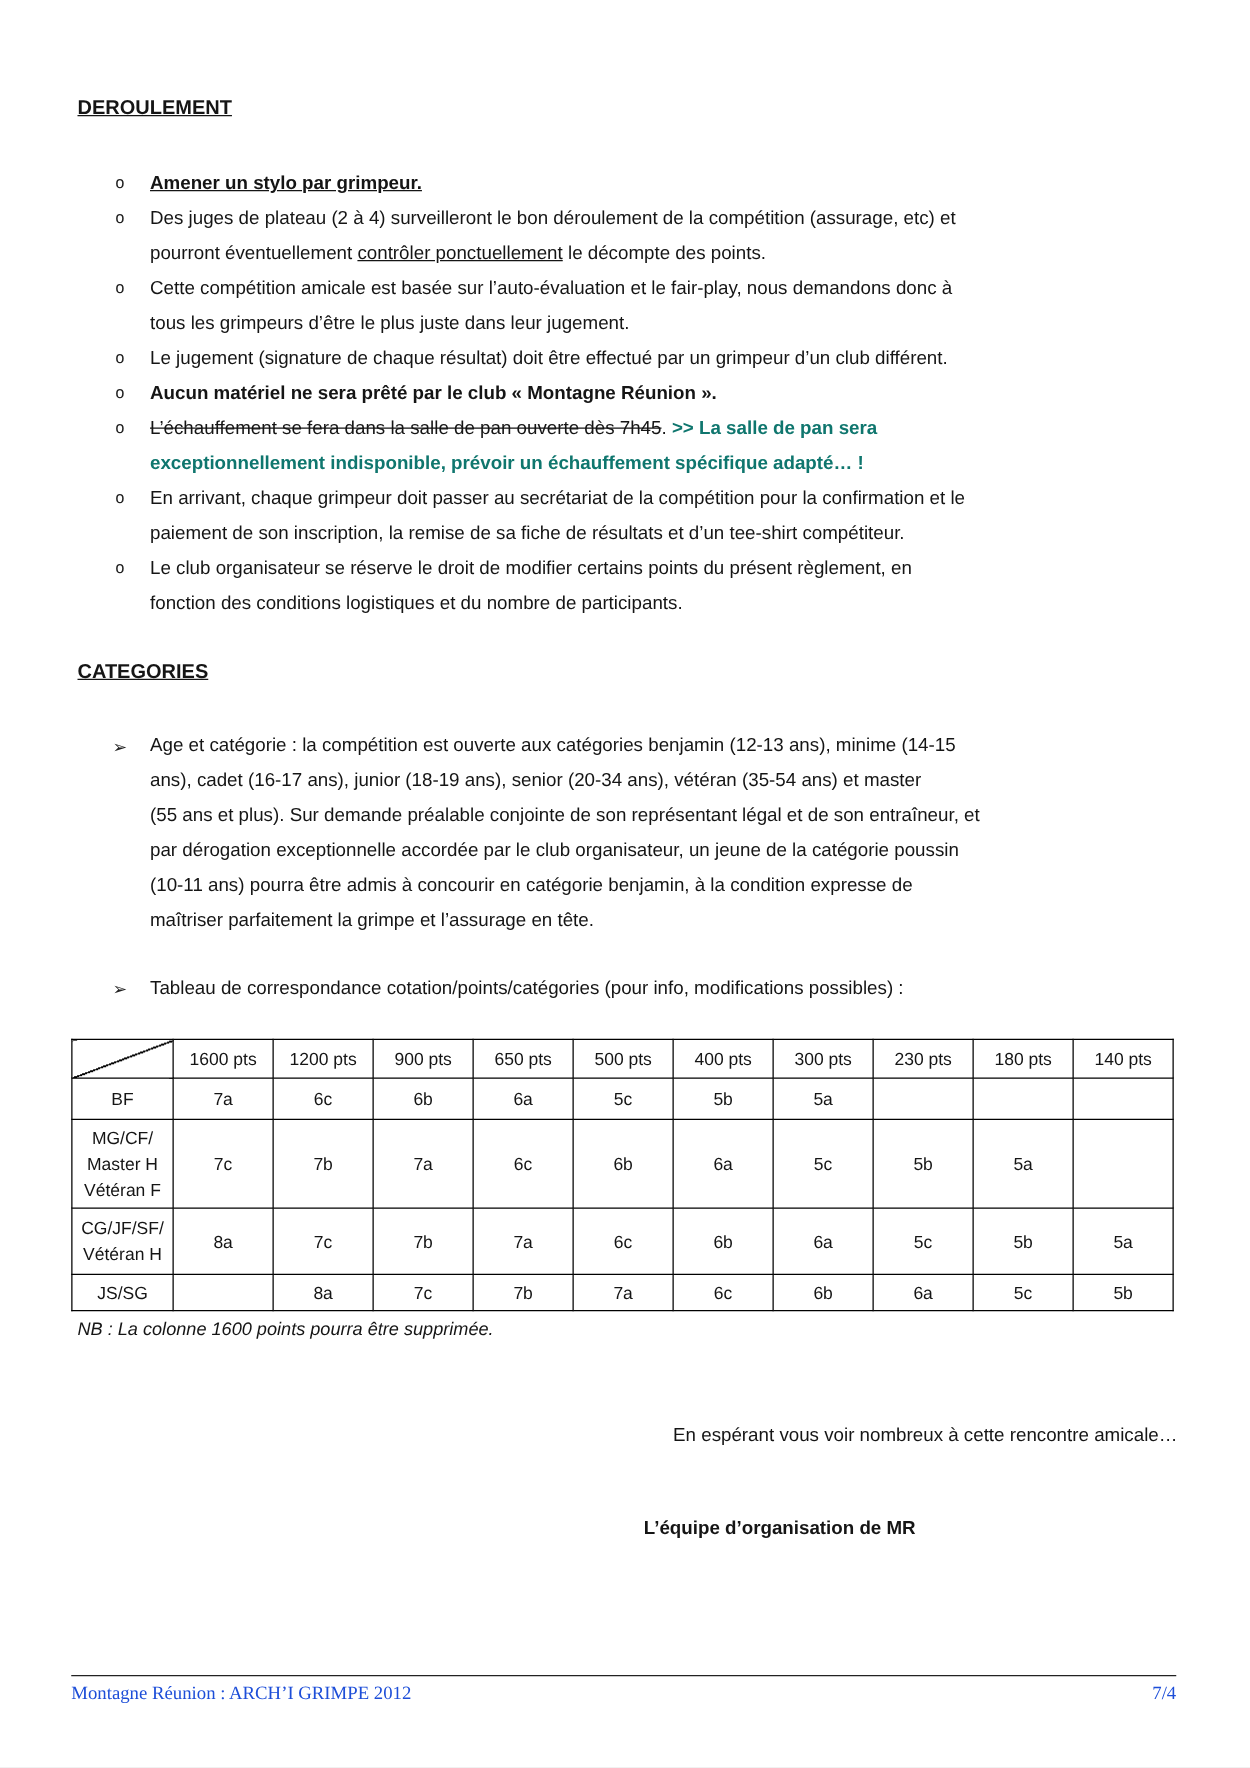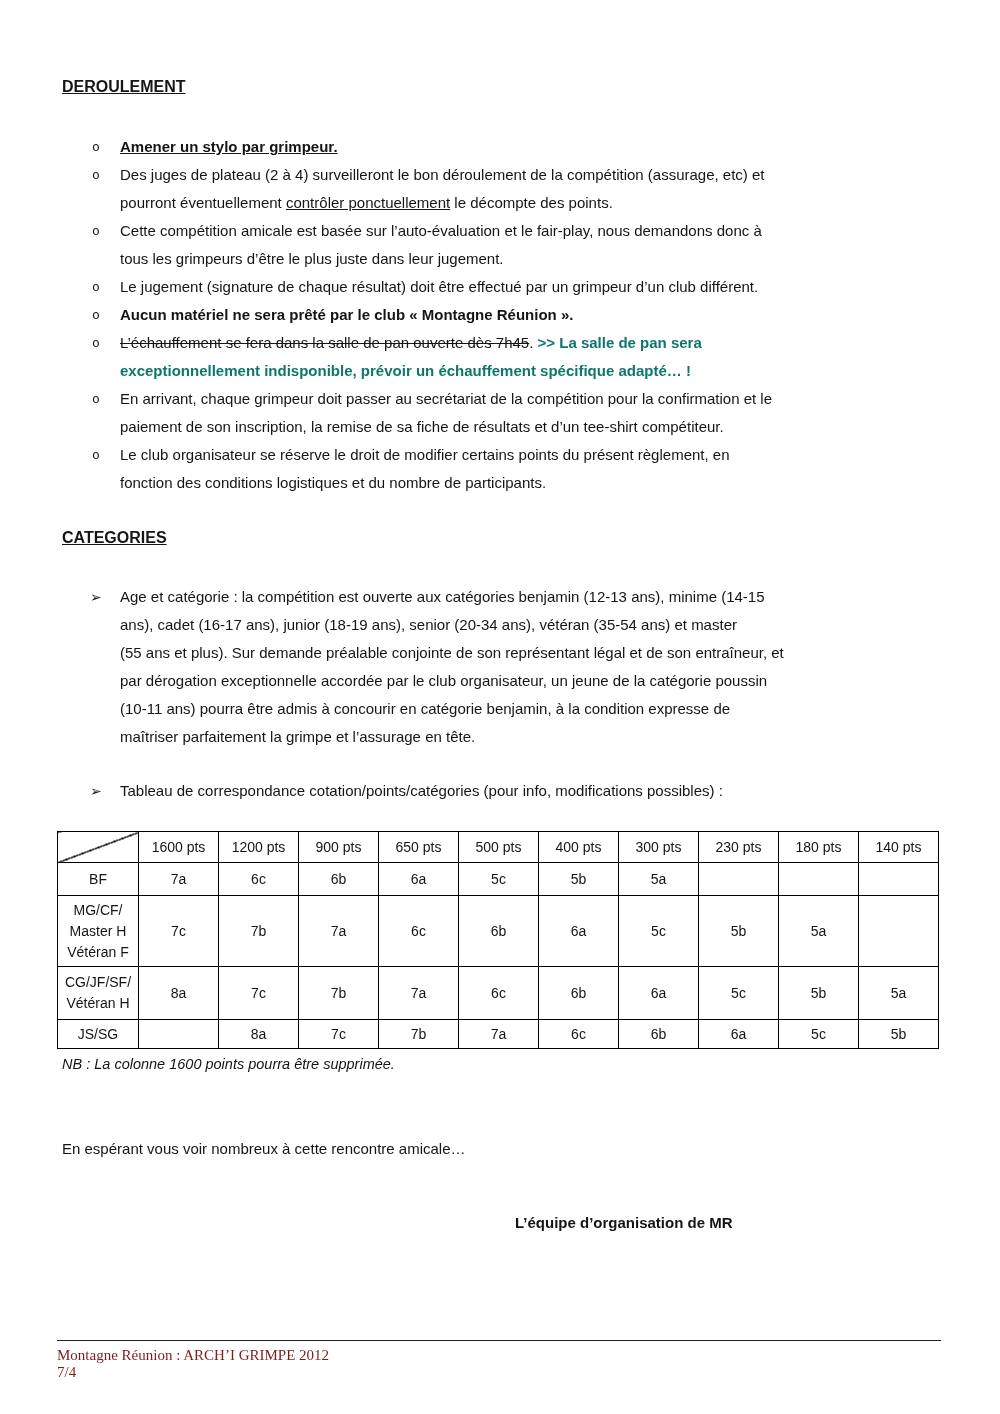--- a/index.html
+++ b/index.html
@@ -28,25 +28,25 @@
   table.grades col.c0{width:81px;}
   table.grades col.cn{width:80px;}
   tr.hrow td{height:30px;}
   tr.r0 td{height:32px;}
   tr.r1 td{height:46px;}
   tr.r2 td{height:70px;}
   tr.r3 td{height:52px;}
   tr.r4 td{height:28px;}
   td.diag{background:linear-gradient(to bottom right,#fff calc(50% - 0.7px),#000 calc(50% - 0.7px) calc(50% + 0.7px),#fff calc(50% + 0.7px));}
   .nb{font-size:14.5px;font-style:italic;margin-top:5px;line-height:20px;}
-  .closing{font-size:15px;margin-top:64px;line-height:22px;}
+  .closing{font-size:15px;margin-top:64px;line-height:22px;text-align:right;}
   .signature{font-size:15px;font-weight:bold;margin-top:52px;margin-left:453px;line-height:22px;}
   .footer{position:absolute;left:57px;right:59px;top:1340px;border-top:1.5px solid #222;
           display:flex;justify-content:space-between;padding-top:6px;
-          font-family:"Liberation Serif","DejaVu Serif",serif;font-size:15px;color:#7f1d1d;flex-direction:column;}
+          font-family:"Liberation Serif","DejaVu Serif",serif;font-size:15px;color:#1d4ed8;}
 </style>
 </head>
 <body>
 
 <div class="page">
   <div class="content">
 
     <h2 class="heading">DEROULEMENT</h2>
 
     <ul class="blist">

